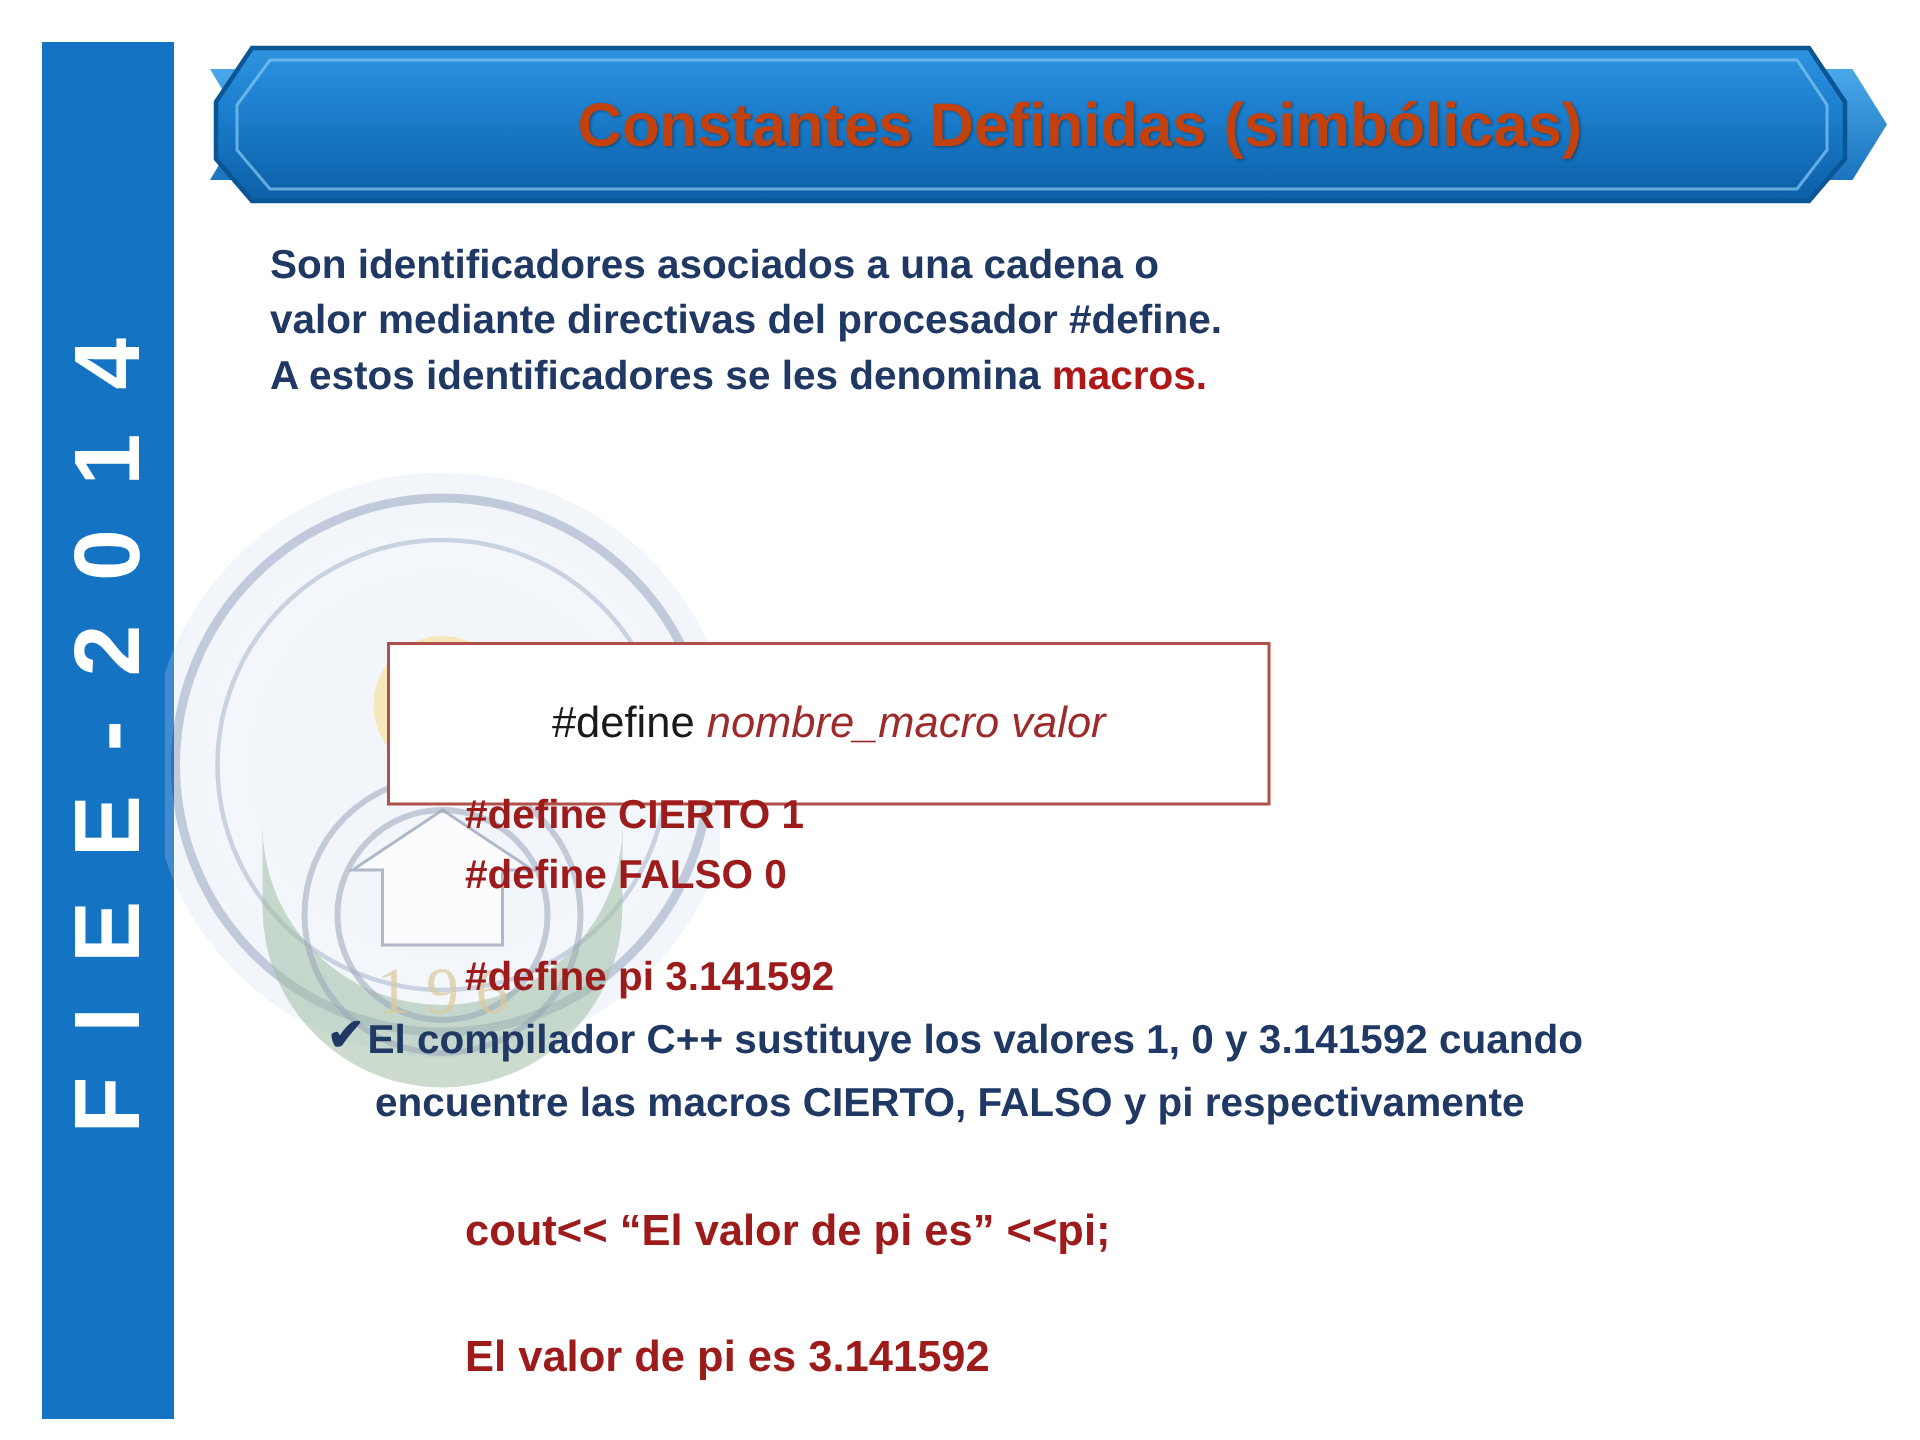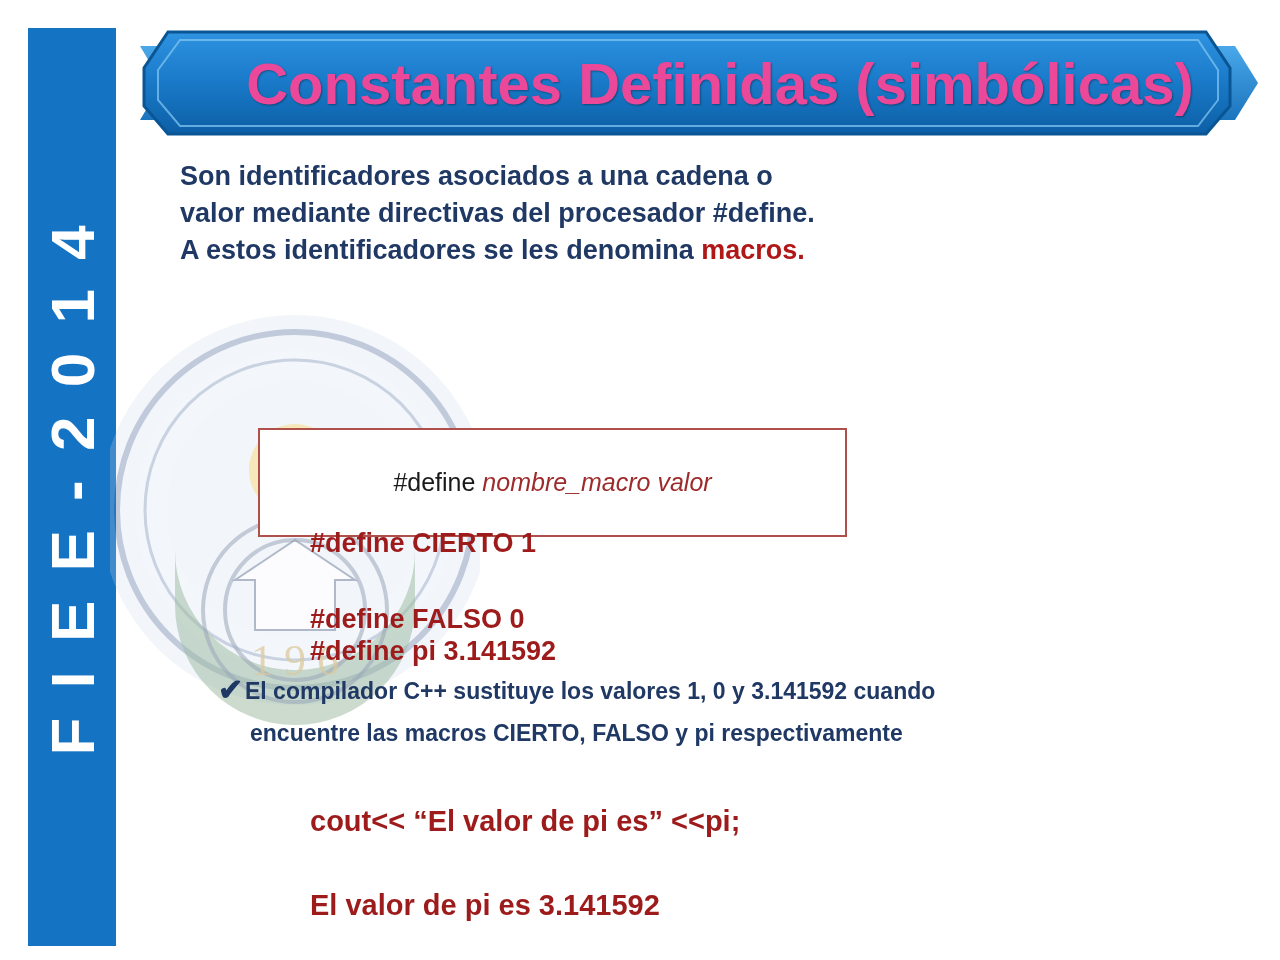--- a/index.html
+++ b/index.html
@@ -51,22 +51,22 @@
   }
   #title-text {
     position: absolute;
     left: 60px;
     top: 0;
     width: 1040px;
     height: 110px;
     display: flex;
     align-items: center;
     justify-content: center;
-    color: #ec4899;
-    font-size: 58px;
+    color: #c2410c;
+    font-size: 41px;
     font-weight: bold;
     text-shadow: 1px 1px 2px rgba(0,0,0,0.35);
     letter-spacing: 0px;
   }
 
   
   #seal {
     position: absolute;
     left: 110px;
     top: 180px;
@@ -106,41 +106,41 @@
     top: 268px;
     width: 585px;
     height: 105px;
     border: 2px solid #b0504a;
     background: #ffffff;
     display: flex;
     align-items: center;
     justify-content: center;
   }
   #syntax-text {
-    font-size: 25px;
+    font-size: 29px;
     color: #1a1a1a;
     font-weight: normal;
   }
   #syntax-text .ital {
     font-style: italic;
     color: #9d2b2b;
   }
 
   .code-line {
     position: absolute;
     left: 170px;
     font-size: 27px;
     font-weight: bold;
     color: #9d1b1b;
     white-space: nowrap;
   }
 
   .note-line {
     position: absolute;
-    font-size: 23px;
+    font-size: 27px;
     font-weight: bold;
     color: #1f3864;
     white-space: nowrap;
     text-align: right;
   }
 
   #check-mark {
     position: absolute;
     left: 78px;
     top: 512px;
@@ -210,21 +210,21 @@
 
   <p class="para-line">Son identificadores asociados a una cadena o</p>
   <p class="para-line">valor mediante directivas del procesador #define.</p>
   <p class="para-line"><span>A estos identificadores se les denomina </span><span class="accent-red">macros.</span></p>
 
   <div id="syntax-box">
     <div id="syntax-text"><span>#define </span><span class="ital">nombre_macro valor</span></div>
   </div>
 
   <div class="code-line" style="top:368px">#define CIERTO 1</div>
-  <div class="code-line" style="top:444px">#define FALSO 0</div>
+  <div class="code-line" style="top:408px">#define FALSO 0</div>
   <div class="code-line" style="top:476px">#define pi 3.141592</div>
 
   <div id="check-mark">✔</div>
   <div class="note-line" style="left:105px; top:518px">El compilador C++ sustituye los valores 1, 0 y 3.141592 cuando</div>
   <div class="note-line" style="left:110px; top:560px">encuentre las macros CIERTO, FALSO y pi respectivamente</div>
 
   <div class="out-line" style="top:604px">cout&lt;&lt; “El valor de pi es” &lt;&lt;pi;</div>
   <div class="out-line" style="top:688px">El valor de pi es 3.141592</div>
 
 </div>

